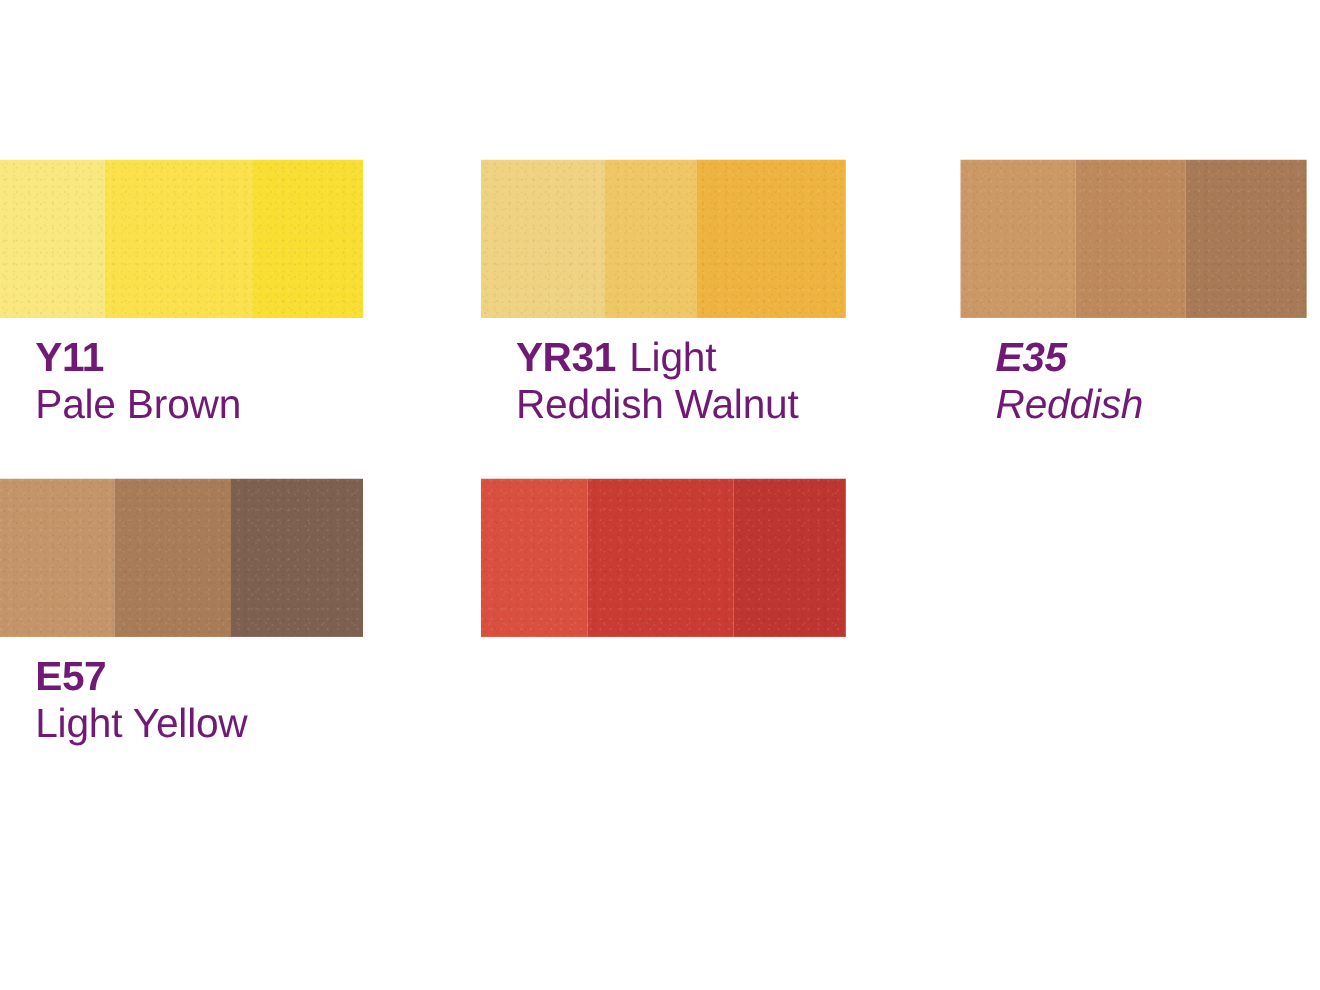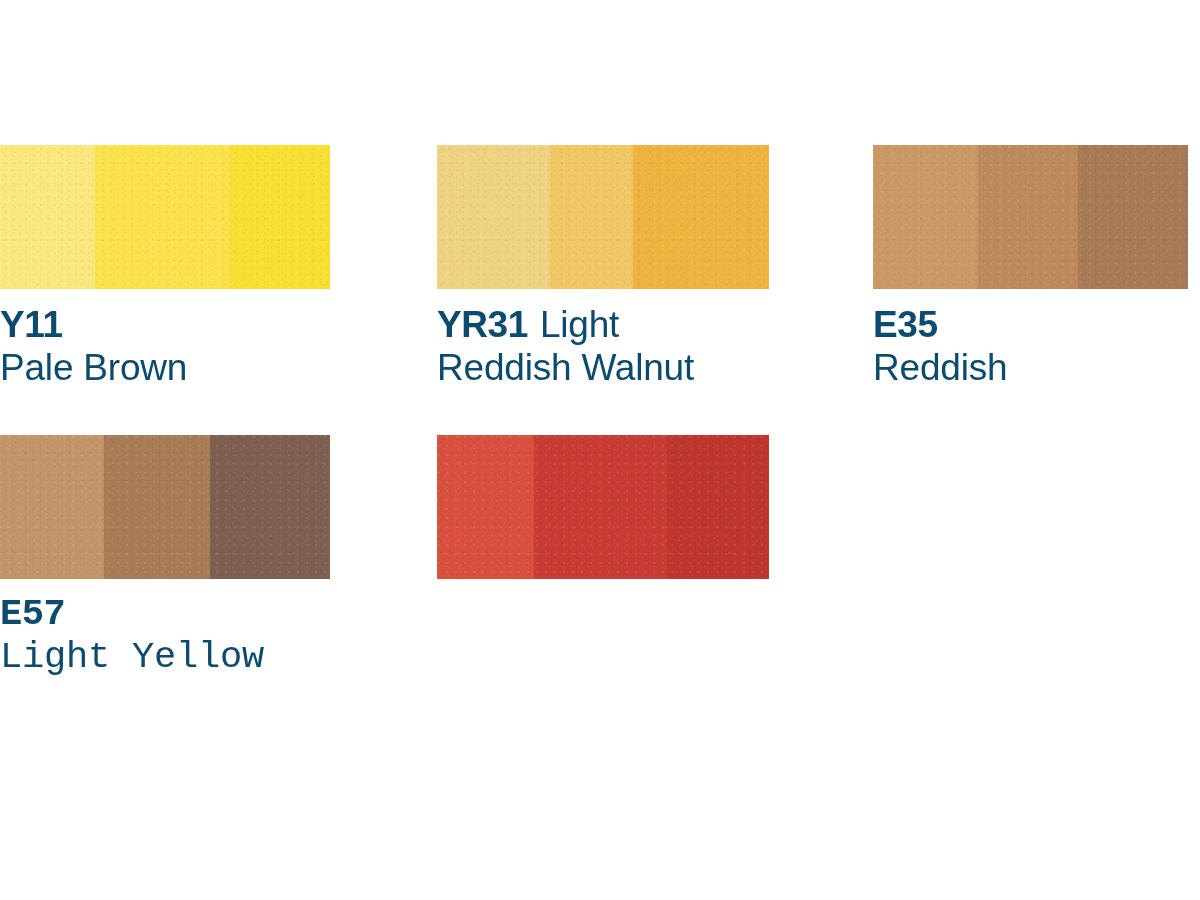--- a/index.html
+++ b/index.html
@@ -33,23 +33,23 @@
     grid-template-rows: auto auto;
     row-gap: 45px;
   }
 
   
   .swatch-cell {
     position: relative;
   }
   .swatch-cell.col-1 { grid-column: 1; }
   .swatch-cell.col-2 { grid-column: 3; }
-  .swatch-cell.col-3 { grid-column: 5; }
+  .swatch-cell.col-3 { grid-column: 5; font-style: italic; }
   .swatch-cell.row-1 { grid-row: 1; }
-  .swatch-cell.row-2 { grid-row: 2; font-family: Liberation Mono, monospace; }
+  .swatch-cell.row-2 { grid-row: 2; }
 
   
   .swatch-block {
     position: relative;
     width: 100%;
     height: 144px;
     display: flex;
     overflow: hidden;
   }
   .swatch-band {
@@ -84,22 +84,23 @@
       rgba(255,255,255,0.55) 0px,
       rgba(255,255,255,0.0) 3px,
       rgba(0,0,0,0.10) 6px,
       rgba(255,255,255,0.0) 9px
     );
   }
 
   
   .swatch-caption {
     margin-top: 14px;
-    color: #0c4a6e;
+    color: #701a75;
     line-height: 1.17;
+    padding-left: 32px;
   }
   .caption-line {
     display: block;
     white-space: nowrap;
   }
   .code {
     font-size: 37px;
     font-weight: 700;
     letter-spacing: -0.4px;
   }

